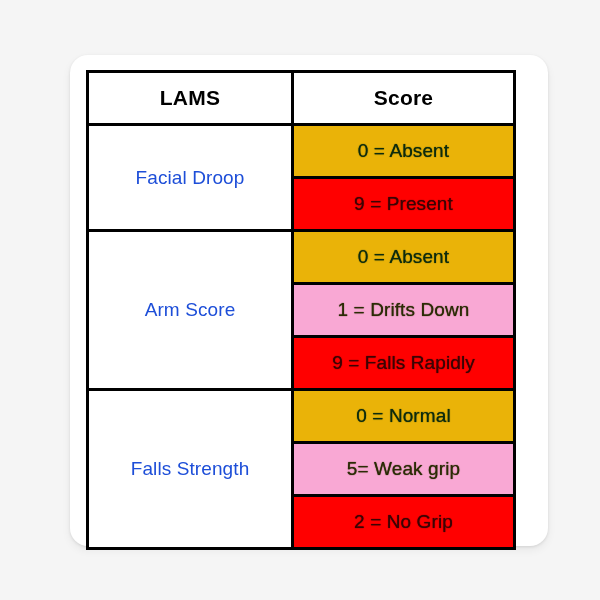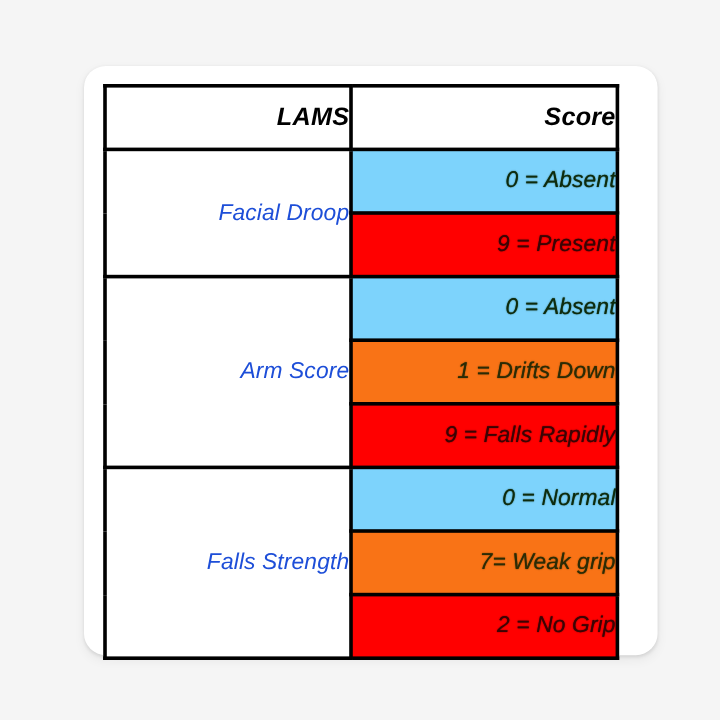--- a/index.html
+++ b/index.html
@@ -45,23 +45,22 @@
     border-collapse: collapse;
     table-layout: fixed;
     background: #ffffff;
   }
 
   #lams-table td,
   #lams-table th {
     border: 3px solid #000000;
     padding: 0;
     margin: 0;
-    text-align: right;
+    text-align: center;
     vertical-align: middle;
-    font-style: italic;
   }
 
   
   col.col-label { width: 205px; }
   col.col-score { width: 222px; }
 
   
   .header-cell {
     height: 50px;
     background: #ffffff;
@@ -83,22 +82,22 @@
   
   .score-cell {
     height: 50px;
     font-size: 19px;
     font-weight: normal;
     letter-spacing: 0.1px;
     
     text-shadow: 0 0 1.1px currentColor;
   }
 
-  .score-green  { background: #7dd3fc; color: #0d2b0d; }
-  .score-yellow { background: #f97316; color: #2b2b05; }
+  .score-green  { background: #eab308; color: #0d2b0d; }
+  .score-yellow { background: #f9a8d4; color: #2b2b05; }
   .score-red    { background: #ff0000; color: #3a0404; }
 </style>
 </head>
 <body>
 
 <div id="sticker-canvas">
   <div id="card">
 
     <table id="lams-table">
       <colgroup>
@@ -127,21 +126,21 @@
             <td class="score-cell score-yellow">1 = Drifts Down</td>
           </tr>
           <tr>
             <td class="score-cell score-red">9 = Falls Rapidly</td>
           </tr>
           <tr>
             <td class="group-label" rowspan="3">Falls Strength</td>
             <td class="score-cell score-green">0 = Normal</td>
           </tr>
           <tr>
-            <td class="score-cell score-yellow">7= Weak grip</td>
+            <td class="score-cell score-yellow">5= Weak grip</td>
           </tr>
           <tr>
             <td class="score-cell score-red">2 = No Grip</td>
           </tr>
         </tbody>
     </table>
 
   </div>
 </div>
 

